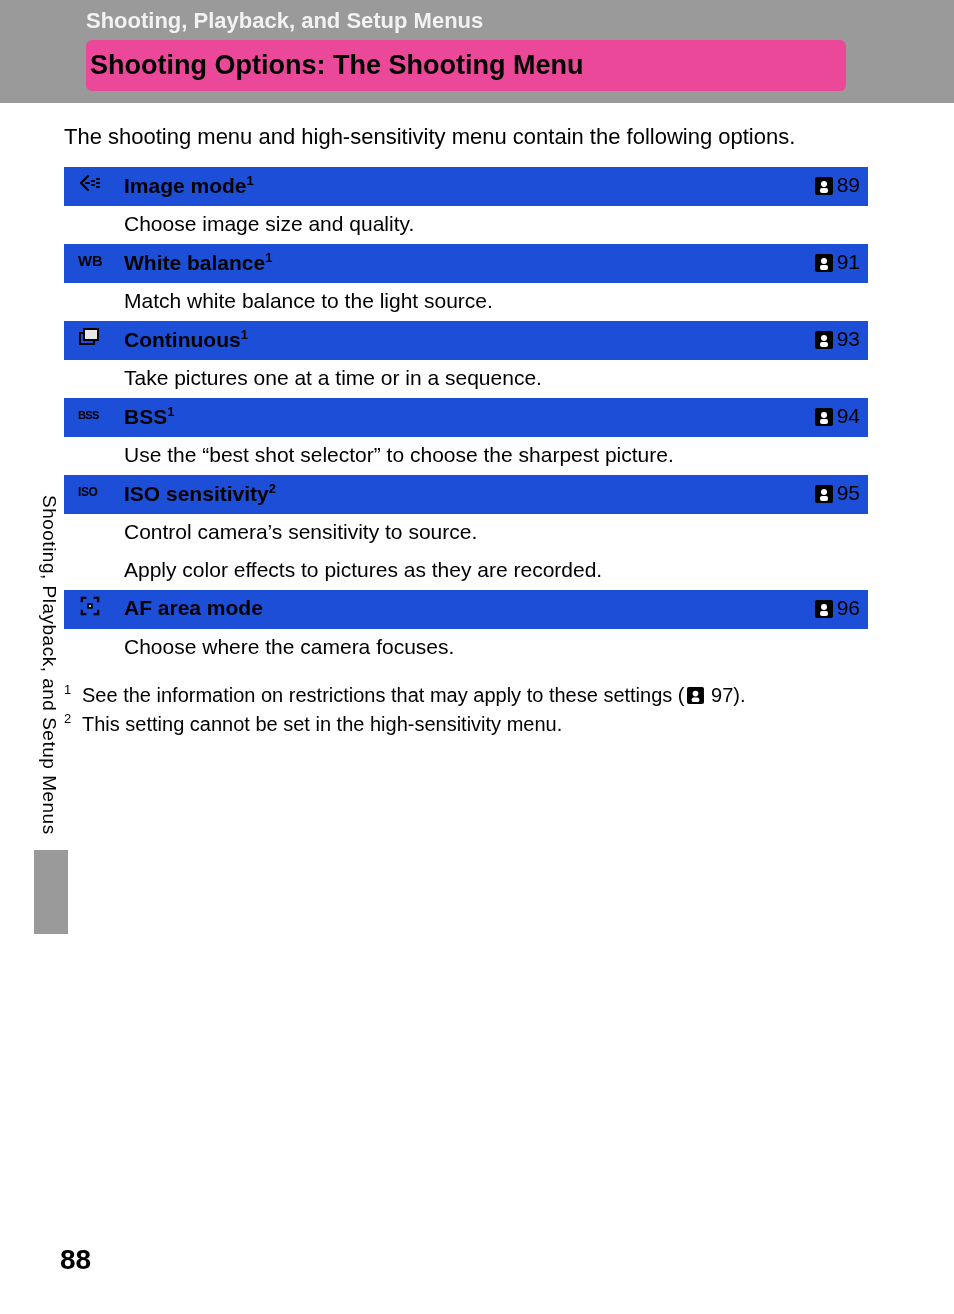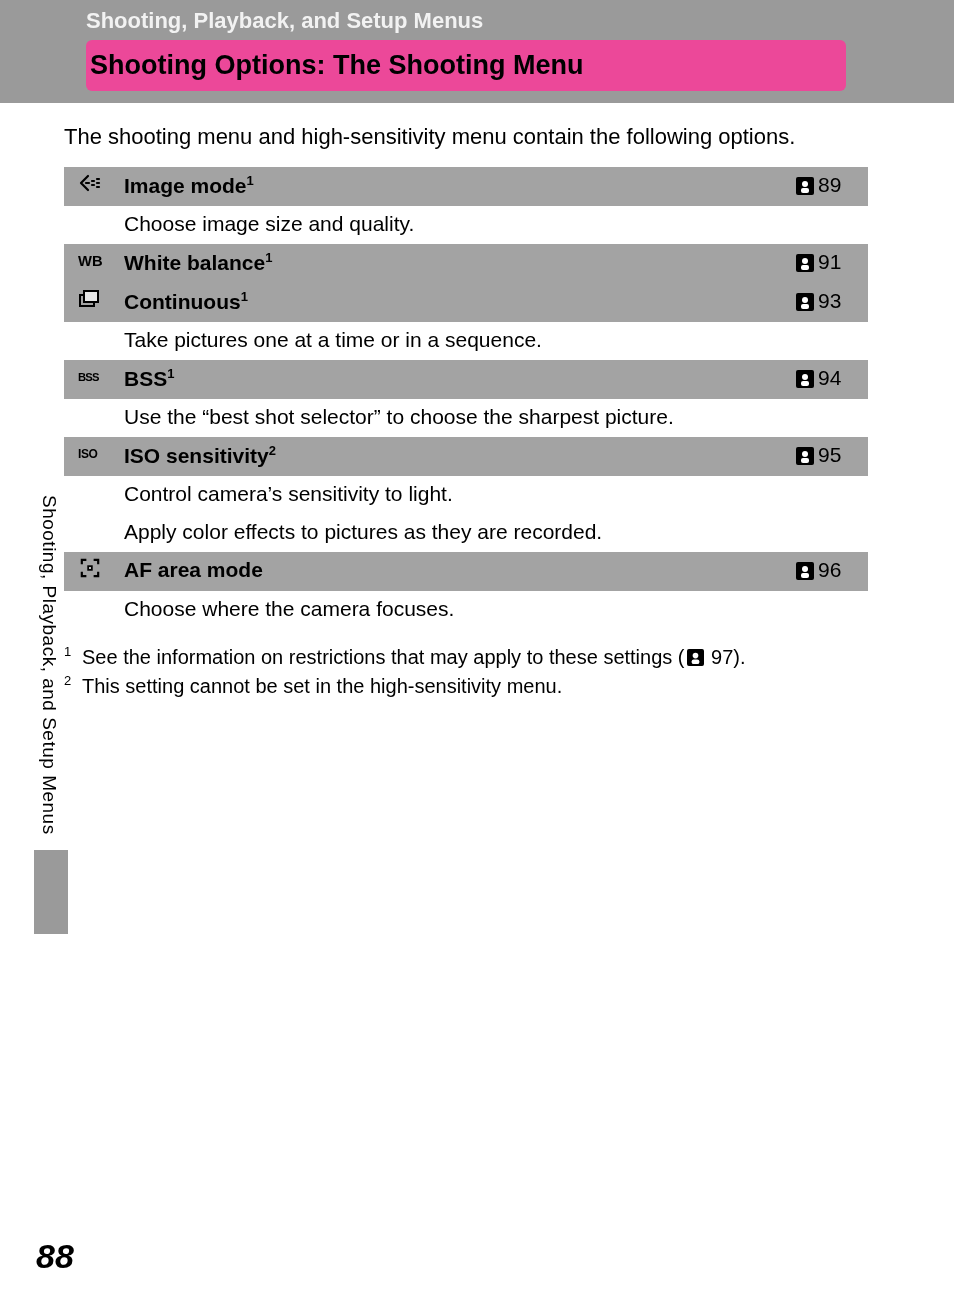--- a/index.html
+++ b/index.html
@@ -42,27 +42,27 @@
   .intro {
     font-size: 22px;
     line-height: 1.45;
     margin-bottom: 14px;
   }
   .option-table {
     width: 100%;
     border-collapse: collapse;
     font-size: 21px;
   }
-  .row-head td { background: #a3a3a3; margin-top: 16px; }
+  .row-head td { background: #1d4ed8; margin-top: 16px; }
   .row-desc td { background: #fff; }
   td { padding: 6px 8px 8px 8px; vertical-align: middle; }
   .icon-cell { width: 52px; text-align: center; font-weight: 700; }
   .title-cell { font-weight: 700; }
   .title-cell .sup { font-size: 13px; vertical-align: super; font-weight: 700; }
-  .page-cell { width: 80px; text-align: left; font-weight: 400; white-space: nowrap; }
+  .page-cell { width: 80px; text-align: right; font-weight: 400; white-space: nowrap; }
   .page-cell .ref-icon { display:inline-block; width:18px; height:18px; margin-right:4px; vertical-align:-3px; }
   .desc-cell { font-weight: 400; padding-left: 8px; }
   .footnotes {
     margin-top: 14px;
     font-size: 20px;
     line-height: 1.45;
   }
   .footnotes .fn { display:flex; }
   .footnotes .fn-num { font-size:13px; vertical-align:super; width:18px; }
   .footnotes .ref-icon { display:inline-block; width:17px; height:17px; vertical-align:-2px; margin:0 2px; }
@@ -77,25 +77,24 @@
   .side-block {
     position: absolute;
     left: 34px;
     top: 850px;
     width: 34px;
     height: 84px;
     background: #9a9a9a;
   }
   .page-num {
     position: absolute;
-    left: 36px;
+    left: 60px;
     bottom: 38px;
-    font-style: italic;
     font-weight: 700;
-    font-size: 34px;
+    font-size: 28px;
   }
   .icon-svg { width: 24px; height: 20px; display:inline-block; }
   .ref-icon svg { width:100%; height:100%; }
 </style>
 </head>
 <body>
 
 <div class="gray-band">
   <div class="breadcrumb">Shooting, Playback, and Setup Menus</div>
   <div class="title-band">
@@ -127,20 +126,24 @@
           <td class="icon-cell"><svg class="icon-svg" viewBox="0 0 26 20">
               <text x="0" y="16" font-family="Arial" font-size="16" font-weight="900" fill="#000">WB</text>
             </svg></td>
           <td class="title-cell">White balance<span class="sup">1</span></td>
           <td class="page-cell"><span class="ref-icon"><svg viewBox="0 0 18 18">
                 <rect x="0" y="0" width="18" height="18" rx="2" fill="#000"></rect>
                 <circle cx="9" cy="7" r="3" fill="#fff"></circle>
                 <rect x="5" y="11" width="8" height="5" rx="2" fill="#fff"></rect>
               </svg></span>91</td>
         </tr>
+        <tr class="row-desc">
+          <td class="icon-cell"></td>
+          <td class="desc-cell" colspan="2">Match white balance to the light source.</td>
+        </tr>
         <tr class="row-head">
           <td class="icon-cell"><svg class="icon-svg" viewBox="0 0 24 20">
               <rect x="2" y="6" width="14" height="11" stroke="#000" stroke-width="2" fill="none"></rect>
               <rect x="6" y="2" width="14" height="11" stroke="#000" stroke-width="2" fill="#e7e7e7"></rect>
             </svg></td>
           <td class="title-cell">Continuous<span class="sup">1</span></td>
           <td class="page-cell"><span class="ref-icon"><svg viewBox="0 0 18 18">
                 <rect x="0" y="0" width="18" height="18" rx="2" fill="#000"></rect>
                 <circle cx="9" cy="7" r="3" fill="#fff"></circle>
                 <rect x="5" y="11" width="8" height="5" rx="2" fill="#fff"></rect>
@@ -171,21 +174,21 @@
             </svg></td>
           <td class="title-cell">ISO sensitivity<span class="sup">2</span></td>
           <td class="page-cell"><span class="ref-icon"><svg viewBox="0 0 18 18">
                 <rect x="0" y="0" width="18" height="18" rx="2" fill="#000"></rect>
                 <circle cx="9" cy="7" r="3" fill="#fff"></circle>
                 <rect x="5" y="11" width="8" height="5" rx="2" fill="#fff"></rect>
               </svg></span>95</td>
         </tr>
         <tr class="row-desc">
           <td class="icon-cell"></td>
-          <td class="desc-cell" colspan="2">Control camera’s sensitivity to light.</td>
+          <td class="desc-cell" colspan="2">Control camera’s sensitivity to source.</td>
         </tr>
         <tr class="row-desc">
           <td class="icon-cell"></td>
           <td class="desc-cell" colspan="2">Apply color effects to pictures as they are recorded.</td>
         </tr>
         <tr class="row-head">
           <td class="icon-cell"><svg class="icon-svg" viewBox="0 0 22 22">
               <path d="M2 7 V2 H7 M15 2 H20 V7 M20 15 V20 H15 M7 20 H2 V15" stroke="#000" stroke-width="2.4" fill="none"></path>
               <rect x="8" y="8" width="6" height="6" fill="#000"></rect>
               <rect x="10" y="10" width="2" height="2" fill="#e7e7e7"></rect>

